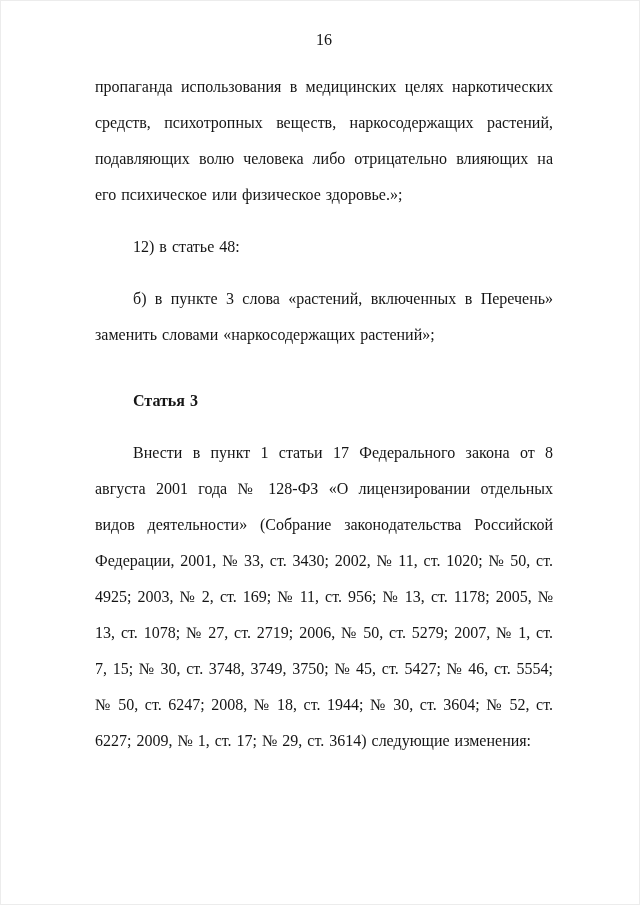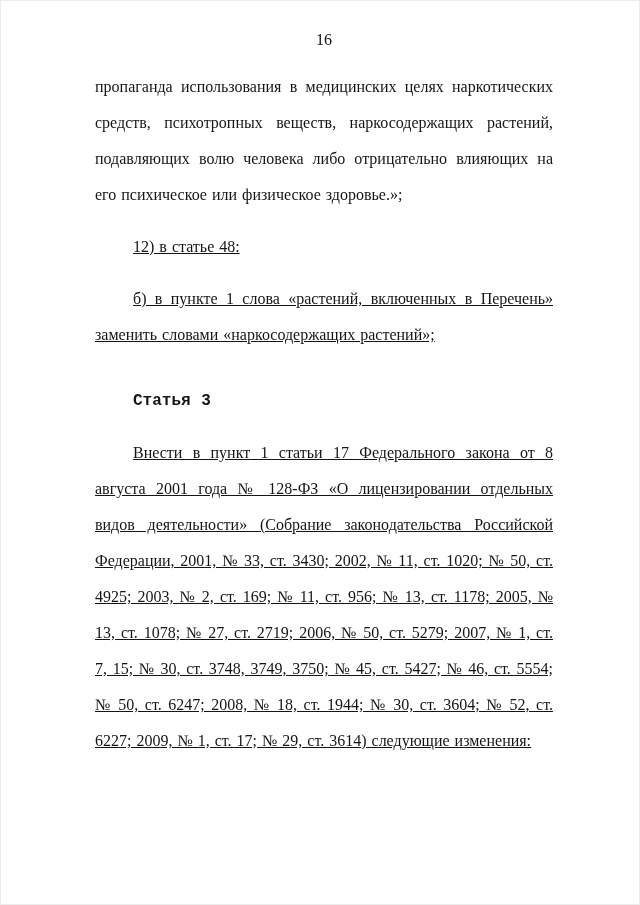--- a/index.html
+++ b/index.html
@@ -29,45 +29,43 @@
   p.body-par {
     margin: 16px;
     font-size: 16px;
     line-height: 36px;
     text-align: justify;
     text-align-last: left;
     word-spacing: 1px;
   }
   p.indent {
     text-indent: 38px;
-    text-decoration: underline;
   }
   p.no-indent {
     text-indent: 0;
   }
   p.heading {
     font-weight: bold;
     text-align: left;
     text-indent: 38px;
     margin-top: 30px;
-    font-family: Liberation Mono, monospace;
   }
 </style>
 </head>
 <body>
 
 <div class="page">
 
   <div class="page-number">16</div>
 
   <p class="body-par no-indent">пропаганда использования в медицинских целях наркотических средств, психотропных веществ, наркосодержащих растений, подавляющих волю человека либо отрицательно влияющих на его психическое или физическое здоровье.»;</p>
 
   <p class="body-par indent">12) в статье 48:</p>
 
 
-  <p class="body-par indent">б) в пункте 1 слова «растений, включенных в Перечень» заменить словами «наркосодержащих растений»;</p>
+  <p class="body-par indent">б) в пункте 3 слова «растений, включенных в Перечень» заменить словами «наркосодержащих растений»;</p>
 
 
   <p class="body-par heading">Статья 3</p>
 
   <p class="body-par indent">Внести в пункт 1 статьи 17 Федерального закона от 8 августа 2001 года № 128-ФЗ «О лицензировании отдельных видов деятельности» (Собрание законодательства Российской Федерации, 2001, № 33, ст. 3430; 2002, № 11, ст. 1020; № 50, ст. 4925; 2003, № 2, ст. 169; № 11, ст. 956; № 13, ст. 1178; 2005, № 13, ст. 1078; № 27, ст. 2719; 2006, № 50, ст. 5279; 2007, № 1, ст. 7, 15; № 30, ст. 3748, 3749, 3750; № 45, ст. 5427; № 46, ст. 5554; № 50, ст. 6247; 2008, № 18, ст. 1944; № 30, ст. 3604; № 52, ст. 6227; 2009, № 1, ст. 17; № 29, ст. 3614) следующие изменения:</p>
 
 </div>
 
 </body></html>

